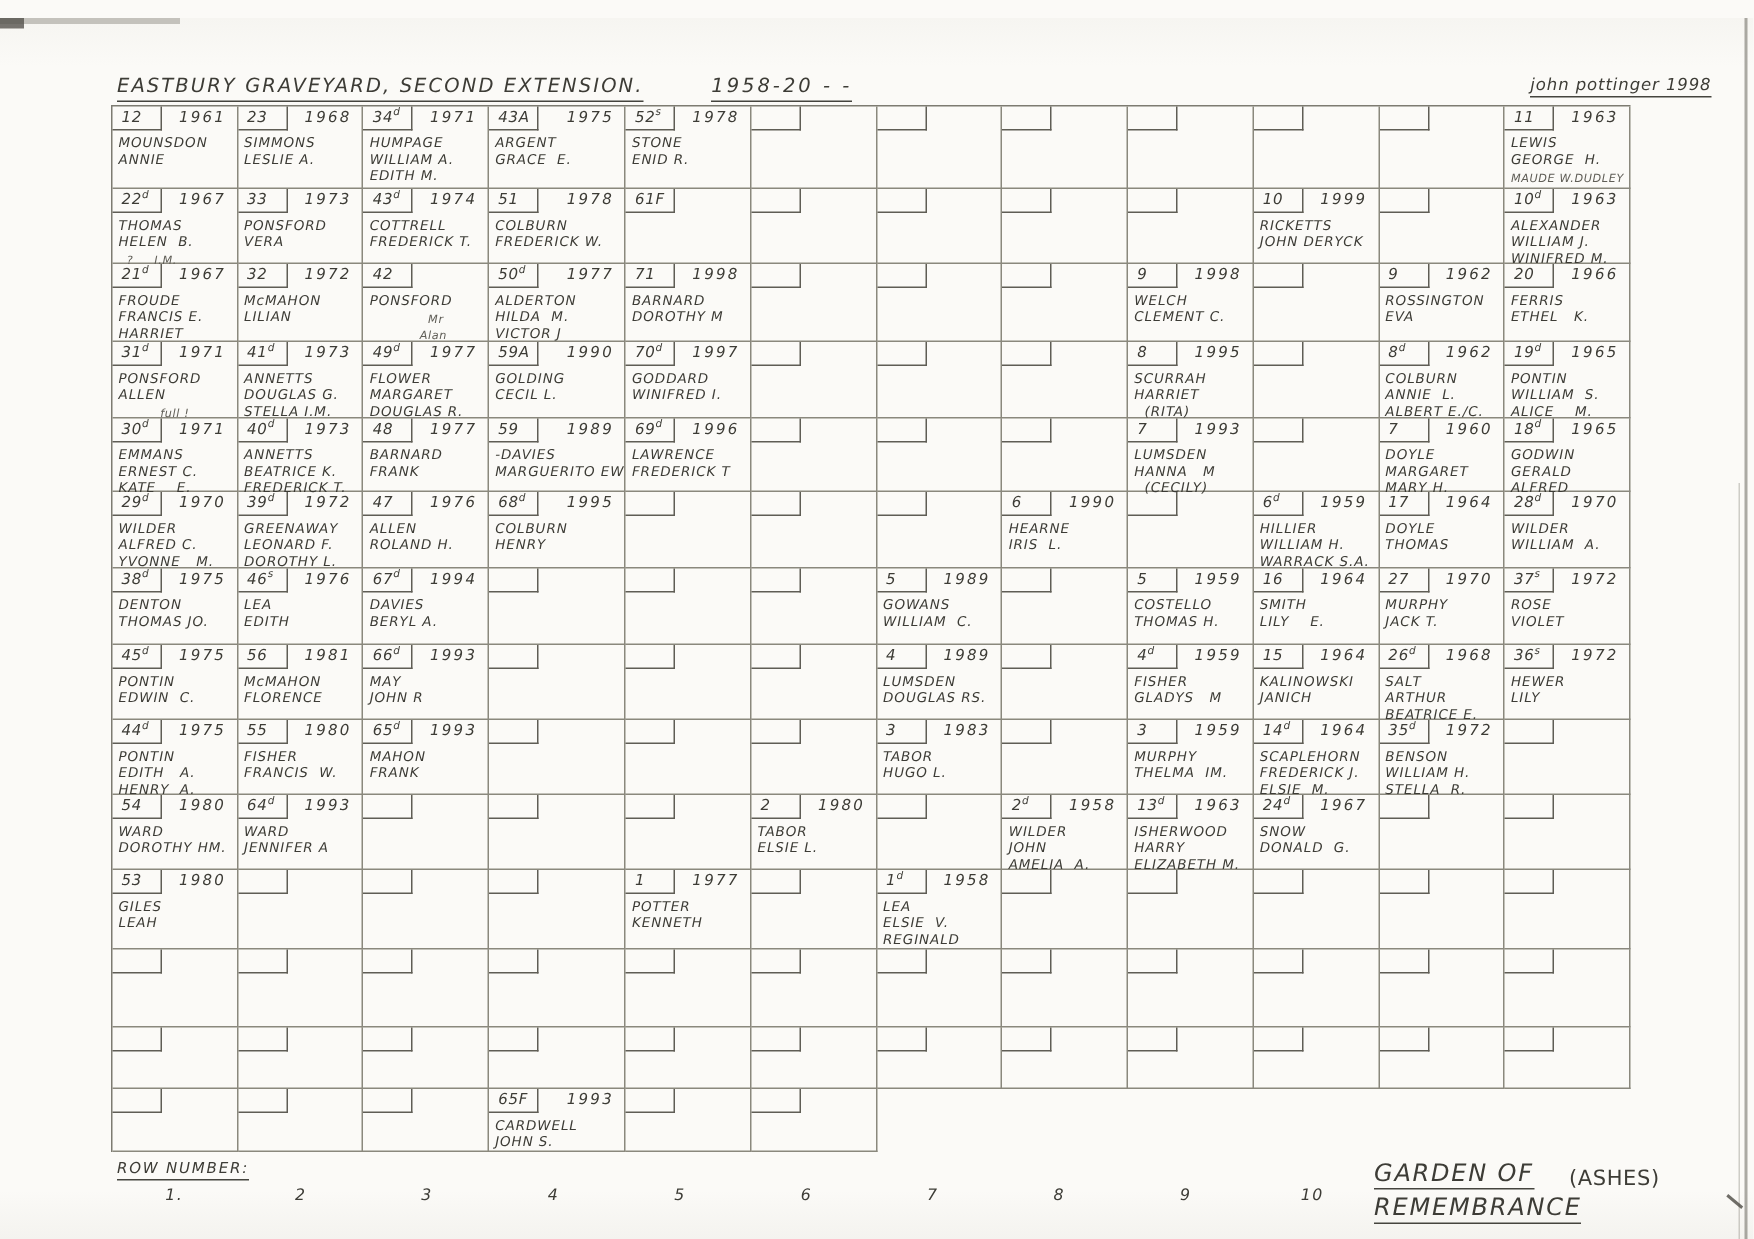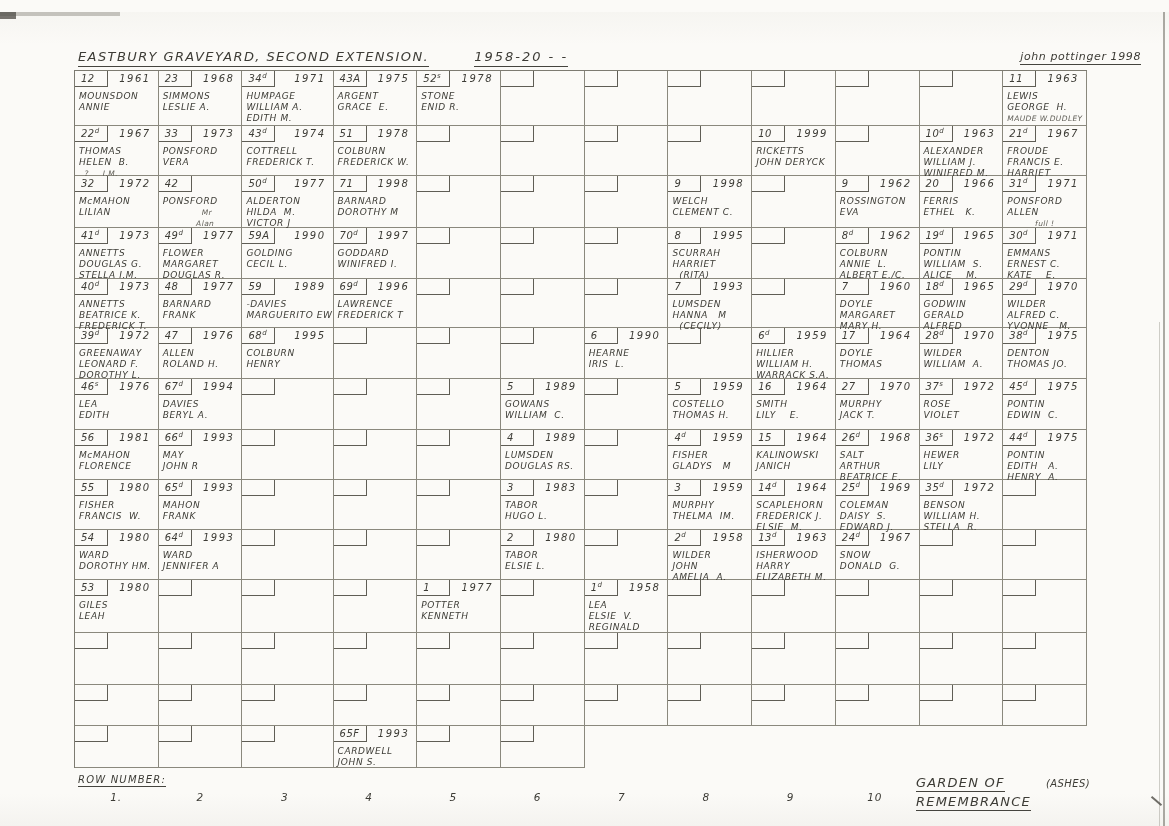--- a/index.html
+++ b/index.html
@@ -62,24 +62,24 @@
     white-space:pre;
   }
   .nline.small{font-size:7.5px;color:#605e57;letter-spacing:.4px;}
 
   .footer{position:absolute;left:0;top:758px;width:1016px;height:50px;}
   .rownum-label{position:absolute;left:78px;top:4px;font-size:10px;font-style:italic;
     letter-spacing:1.2px;border-bottom:1px solid #45443e;padding-bottom:1px;}
   .numbers{position:absolute;left:74px;top:21px;width:843px;display:flex;}
   .numslot{flex:1;text-align:center;font-size:10.5px;font-style:italic;letter-spacing:1px;}
   .garden{position:absolute;left:916px;top:2px;}
-  .gline{font-size:13px;font-style:italic;letter-spacing:1.2px;
+  .gline{font-size:16px;font-style:italic;letter-spacing:1.2px;
     border-bottom:1px solid #45443e;padding-bottom:1px;margin-bottom:2px;display:inline-block;}
   .gline2{display:block;}
-  .ashes{position:absolute;left:1046px;top:8px;font-size:10px;font-style:italic;letter-spacing:.4px;}
+  .ashes{position:absolute;left:1046px;top:8px;font-size:14px;letter-spacing:.4px;}
 </style>
 </head>
 <body>
 
 <div class="sheet">
   <div class="top-smudge"></div>
   <div class="corner-blot"></div>
   <div class="edge-line-right"></div>
   <div class="edge-line-right2"></div>
   <div class="br-mark"></div>
@@ -133,20 +133,21 @@
           <div class="nline">VERA</div>
         </div></div>
       <div class="cell"><span class="numbox">43<sup>d</sup></span><span class="year">1974</span><div class="names">
           <div class="nline">COTTRELL</div>
           <div class="nline">FREDERICK T.</div>
         </div></div>
       <div class="cell"><span class="numbox">51</span><span class="year">1978</span><div class="names">
           <div class="nline">COLBURN</div>
           <div class="nline">FREDERICK W.</div>
         </div></div>
+      <div class="cell"><span class="numbox">61F</span></div>
       <div class="cell"><span class="numbox"></span></div>
       <div class="cell"><span class="numbox"></span></div>
       <div class="cell"><span class="numbox"></span></div>
       <div class="cell"><span class="numbox"></span></div>
       <div class="cell"><span class="numbox">10</span><span class="year">1999</span><div class="names">
           <div class="nline">RICKETTS</div>
           <div class="nline">JOHN DERYCK</div>
         </div></div>
       <div class="cell"><span class="numbox"></span></div>
       <div class="cell"><span class="numbox">10<sup>d</sup></span><span class="year">1963</span><div class="names">
@@ -410,25 +411,20 @@
         </div></div>
       <div class="cell"><span class="numbox"></span></div>
       <div class="cell"><span class="numbox">3</span><span class="year">1959</span><div class="names">
           <div class="nline">MURPHY</div>
           <div class="nline">THELMA  IM.</div>
         </div></div>
       <div class="cell"><span class="numbox">14<sup>d</sup></span><span class="year">1964</span><div class="names">
           <div class="nline">SCAPLEHORN</div>
           <div class="nline">FREDERICK J.</div>
           <div class="nline">ELSIE  M.</div>
-        </div></div>
-      <div class="cell"><span class="numbox">25<sup>d</sup></span><span class="year">1969</span><div class="names">
-          <div class="nline">COLEMAN</div>
-          <div class="nline">DAISY  S.</div>
-          <div class="nline">EDWARD J.</div>
         </div></div>
       <div class="cell"><span class="numbox">35<sup>d</sup></span><span class="year">1972</span><div class="names">
           <div class="nline">BENSON</div>
           <div class="nline">WILLIAM H.</div>
           <div class="nline">STELLA  R.</div>
         </div></div>
       <div class="cell"><span class="numbox"></span></div>
       <div class="cell"><span class="numbox">54</span><span class="year">1980</span><div class="names">
           <div class="nline">WARD</div>
           <div class="nline">DOROTHY HM.</div>

